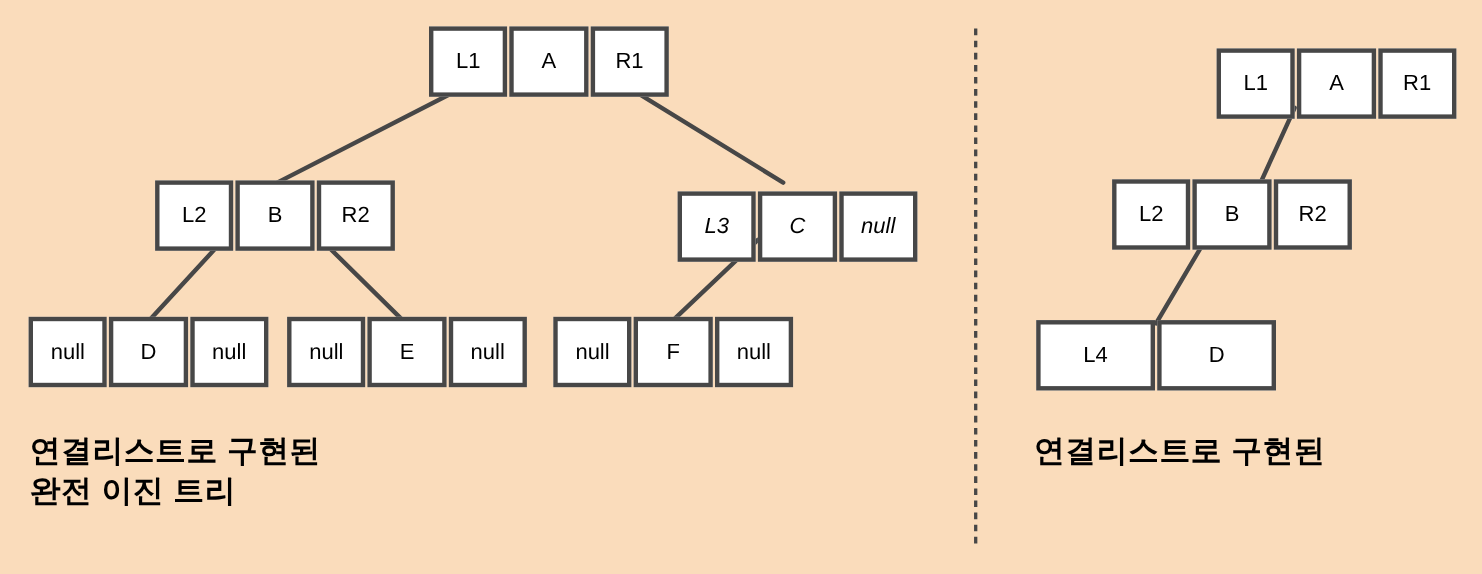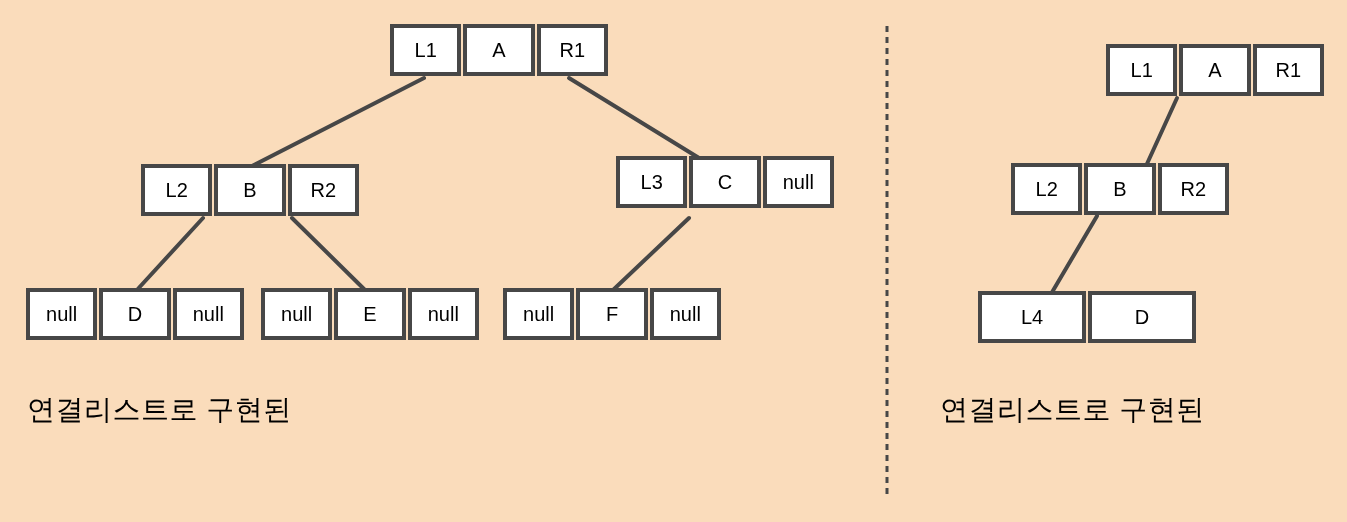--- a/index.html
+++ b/index.html
@@ -34,40 +34,40 @@
   .divider {
     stroke: var(--line);
     stroke-width: 3;
     stroke-dasharray: 6 5;
     fill: none;
   }
   .node {
     position: absolute;
     z-index: 2;
     width: 218px;
-    height: 52px;
+    height: 64px;
     display: flex;
     gap: 2px;
   }
   .cell {
     flex: 1;
     background: var(--cell-fill);
     border: 4px solid var(--line);
     display: flex;
     align-items: center;
     justify-content: center;
     font-size: 20px;
     line-height: 1;
     color: var(--text);
   }
   .caption {
     position: absolute;
     z-index: 2;
     font-size: 28px;
-    font-weight: normal;
+    font-weight: bold;
     line-height: 36px;
     letter-spacing: 0.5px;
     color: var(--text);
     white-space: nowrap;
   }
 </style>
 </head>
 <body>
 
 <svg id="edge-layer" viewBox="0 0 1347 522" xmlns="http://www.w3.org/2000/svg">
@@ -89,21 +89,21 @@
   <div class="cell">A</div>
   <div class="cell">R1</div>
 </div>
 
 <div class="node" style="left:141px; top:164px;">
   <div class="cell">L2</div>
   <div class="cell">B</div>
   <div class="cell">R2</div>
 </div>
 
-<div class="node" style="left:616px; top:156px;">
+<div class="node" style="left:616px; top:174px;font-style:italic;">
   <div class="cell">L3</div>
   <div class="cell">C</div>
   <div class="cell">null</div>
 </div>
 
 <div class="node" style="left:26px; top:288px;">
   <div class="cell">null</div>
   <div class="cell">D</div>
   <div class="cell">null</div>
 </div>
@@ -115,34 +115,35 @@
 </div>
 
 <div class="node" style="left:503px; top:288px;">
   <div class="cell">null</div>
   <div class="cell">F</div>
   <div class="cell">null</div>
 </div>
 
 <div class="caption" style="left:27px; top:392px;">
   <div>연결리스트로 구현된</div>
+  <div>완전 이진 트리</div>
 </div>
 
 <div class="node" style="left:1106px; top:44px;">
   <div class="cell">L1</div>
   <div class="cell">A</div>
   <div class="cell">R1</div>
 </div>
 
 <div class="node" style="left:1011px; top:163px;">
   <div class="cell">L2</div>
   <div class="cell">B</div>
   <div class="cell">R2</div>
 </div>
 
-<div class="node" style="left:942px; top:291px;margin-left:36px;">
+<div class="node" style="left:942px; top:291px;">
   <div class="cell">L4</div>
   <div class="cell">D</div>
 </div>
 
 <div class="caption" style="left:940px; top:392px;">
   <div>연결리스트로 구현된</div>
 </div>
 
 </body></html>

